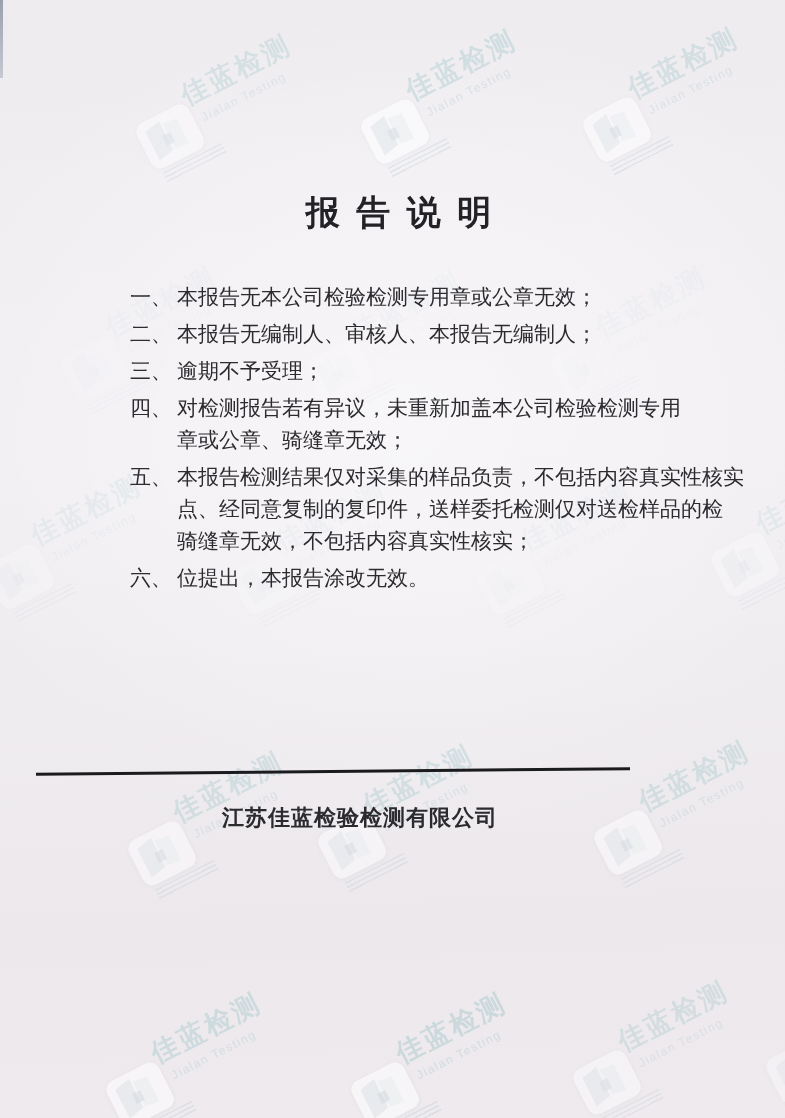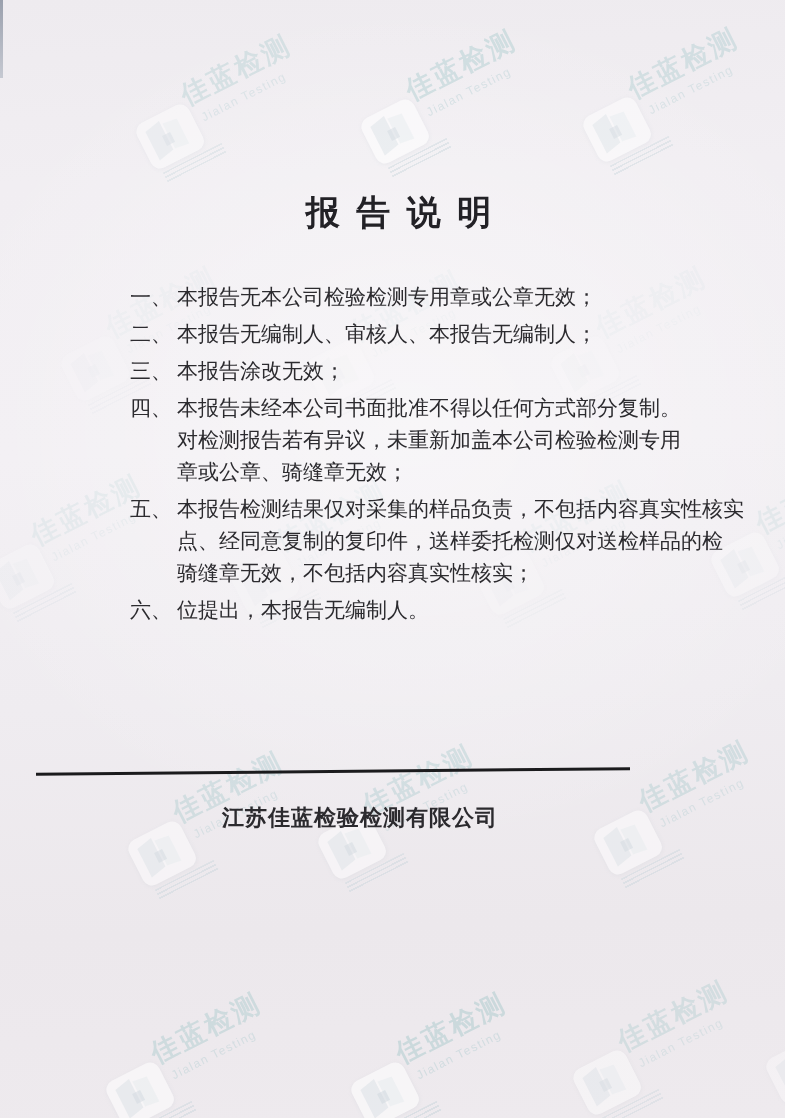--- a/index.html
+++ b/index.html
@@ -290,40 +290,39 @@
       <div class="ln">本报告无本公司检验检测专用章或公章无效；</div>
     </div>
 
     <div class="note">
       <span class="num">二、</span>
       <div class="ln">本报告无编制人、审核人、本报告无编制人；</div>
     </div>
 
     <div class="note">
       <span class="num">三、</span>
-      <div class="ln">本报告涂改无效；</div>
+      <div class="ln">逾期不予受理；</div>
     </div>
 
     <div class="note">
       <span class="num">四、</span>
-      <div class="ln">本报告未经本公司书面批准不得以任何方式部分复制。</div>
       <div class="ln">对检测报告若有异议，未重新加盖本公司检验检测专用</div>
       <div class="ln">章或公章、骑缝章无效；</div>
     </div>
 
     <div class="note">
       <span class="num">五、</span>
       <div class="ln">本报告检测结果仅对采集的样品负责，不包括内容真实性核实</div>
       <div class="ln">点、经同意复制的复印件，送样委托检测仅对送检样品的检</div>
       <div class="ln">骑缝章无效，不包括内容真实性核实；</div>
     </div>
 
     <div class="note">
       <span class="num">六、</span>
-      <div class="ln">位提出，本报告无编制人。</div>
+      <div class="ln">位提出，本报告涂改无效。</div>
     </div>
 
   </div>
 
   <div class="rule"></div>
   <div class="company">江苏佳蓝检验检测有限公司</div>
 
 </div>
 
 </body></html>

